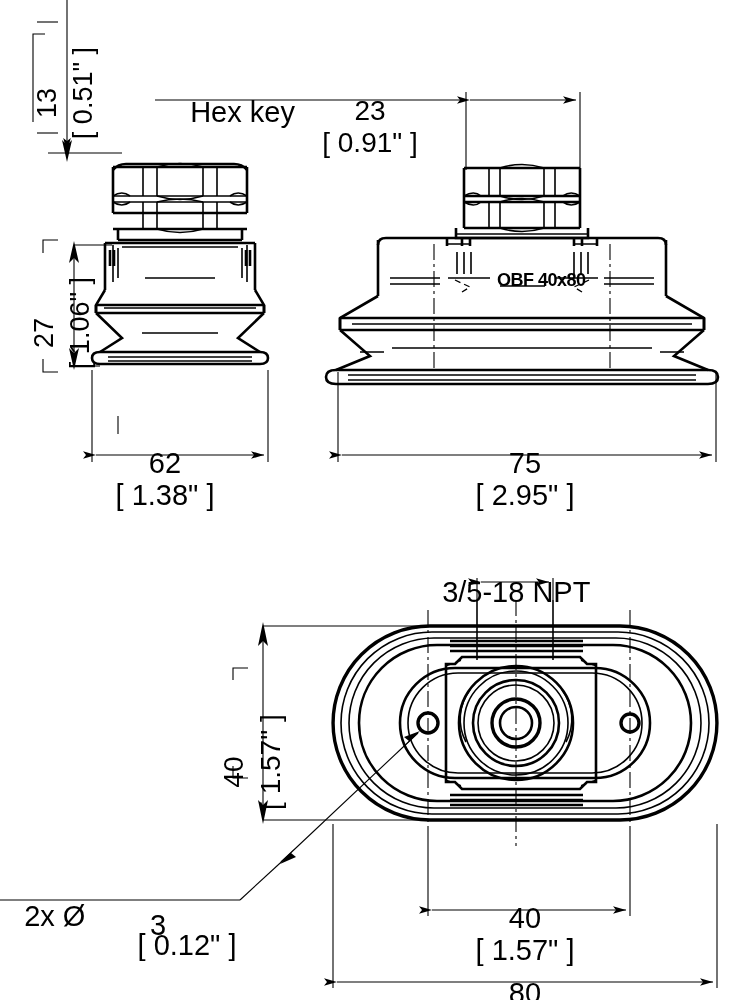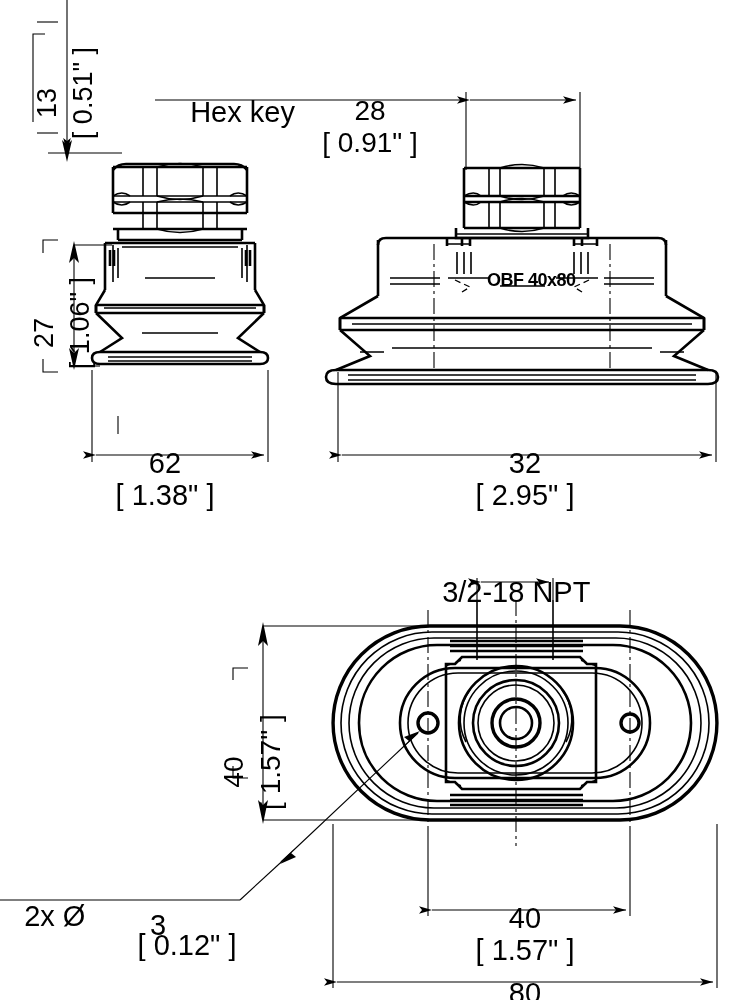--- a/index.html
+++ b/index.html
@@ -31,49 +31,49 @@
 </div>
 <div class="dimtxt rot" style="left:6px;top:38px;width:128px;font-size:27px;transform:rotate(-90deg);">
   <span class="inch">[ 0.51" ]</span>
 </div>
 
 <div class="dimtxt" style="left:174px;top:68px;font-size:29px;">
   <span>Hex key</span>
 </div>
 
 <div class="dimtxt" style="left:300px;top:40px;width:140px;font-size:28px;">
-  <span class="num">28</span>
+  <span class="num">23</span>
 </div>
 <div class="dimtxt" style="left:296px;top:72px;width:148px;font-size:28px;">
   <span class="inch">[ 0.91" ]</span>
 </div>
 
 <div class="dimtxt rot" style="left:-24px;top:278px;width:110px;font-size:27px;transform:rotate(-90deg);">
   <span class="num">27</span>
 </div>
 <div class="dimtxt rot" style="left:2px;top:268px;width:130px;font-size:27px;transform:rotate(-90deg);">
   <span class="inch">[ 1.06" ]</span>
 </div>
 
 <div class="dimtxt" style="left:110px;top:390px;width:110px;font-size:29px;">
   <span class="num">62</span>
 </div>
 <div class="dimtxt" style="left:98px;top:422px;width:134px;font-size:29px;">
   <span class="inch">[ 1.38" ]</span>
 </div>
 
 <div class="dimtxt" style="left:470px;top:390px;width:110px;font-size:29px;">
-  <span class="num">32</span>
+  <span class="num">75</span>
 </div>
 <div class="dimtxt" style="left:458px;top:422px;width:134px;font-size:29px;">
   <span class="inch">[ 2.95" ]</span>
 </div>
 
 <div class="dimtxt" style="left:426px;top:548px;font-size:29px;">
-  <span>3/2-18 NPT</span>
+  <span>3/5-18 NPT</span>
 </div>
 
 <div class="dimtxt rot" style="left:165px;top:715px;width:110px;font-size:28px;transform:rotate(-90deg);">
   <span class="num">40</span>
 </div>
 <div class="dimtxt rot" style="left:192px;top:705px;width:130px;font-size:28px;transform:rotate(-90deg);">
   <span class="inch">[ 1.57" ]</span>
 </div>
 
 <div class="dimtxt" style="left:8px;top:872px;font-size:29px;">
@@ -93,21 +93,21 @@
   <span class="inch">[ 1.57" ]</span>
 </div>
 
 <div class="dimtxt" style="left:470px;top:920px;width:110px;font-size:29px;">
   <span class="num">80</span>
 </div>
 <div class="dimtxt" style="left:458px;top:952px;width:134px;font-size:29px;">
   
 </div>
 
-<div class="dimtxt" style="left:478px;top:253px;font-size:18px;font-weight:bold;letter-spacing:-0.5px;">
+<div class="dimtxt" style="left:488px;top:253px;font-size:18px;font-weight:bold;letter-spacing:-0.5px;">
   <span>OBF 40x80</span>
 </div>
 
 <svg width="730" height="1000" viewBox="0 0 730 1000">
   <defs>
     <marker id="ahL" markerWidth="14" markerHeight="10" refX="13" refY="5" orient="auto" markerUnits="userSpaceOnUse">
       <path d="M13,5 L0,1.2 L3,5 L0,8.8 Z" fill="#000"></path>
     </marker>
     <marker id="ahR" markerWidth="14" markerHeight="10" refX="13" refY="5" orient="auto" markerUnits="userSpaceOnUse">
       <path d="M13,5 L0,1.2 L3,5 L0,8.8 Z" fill="#000"></path>

